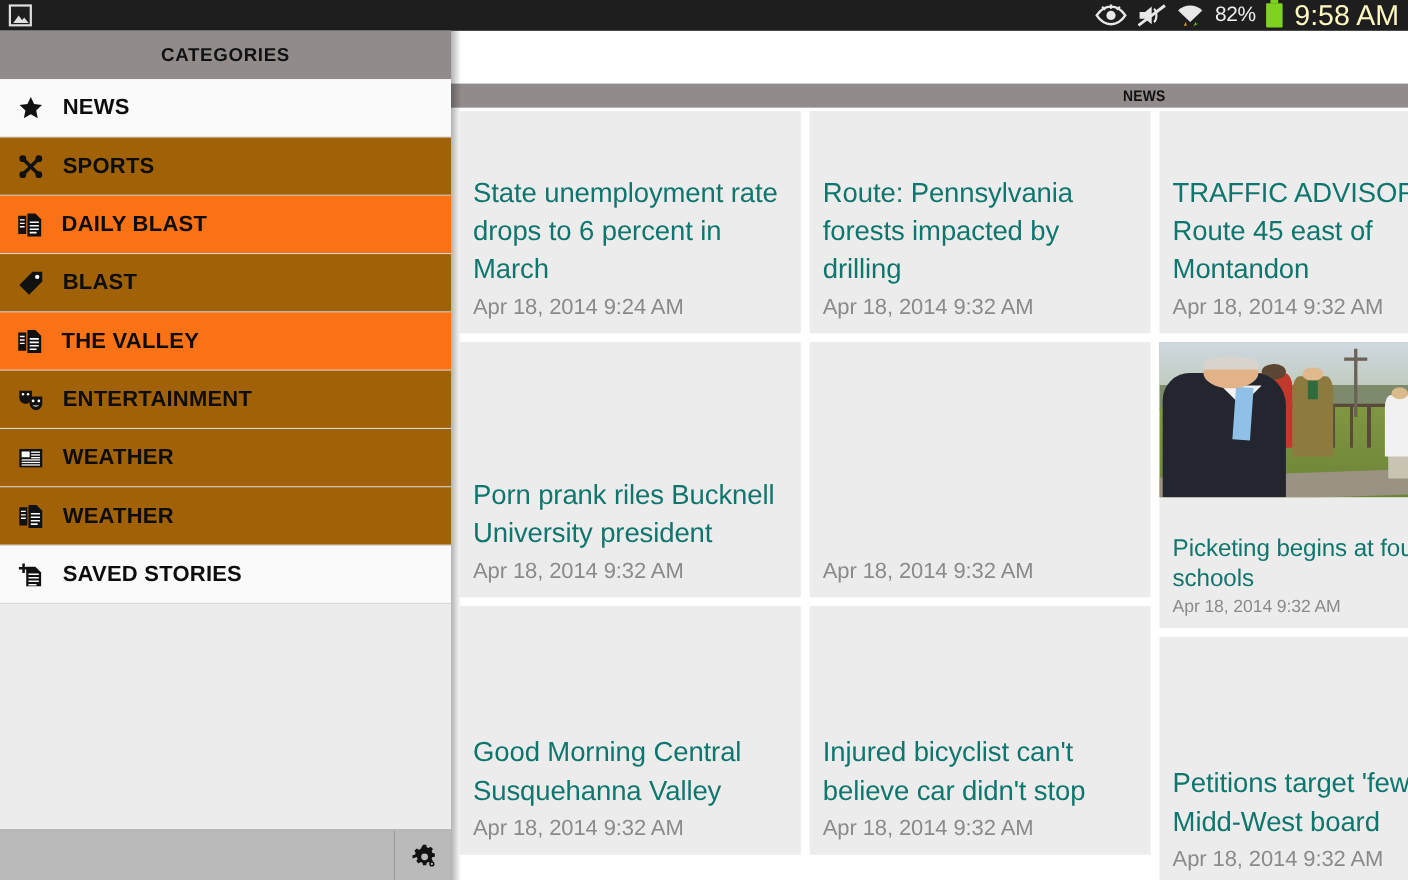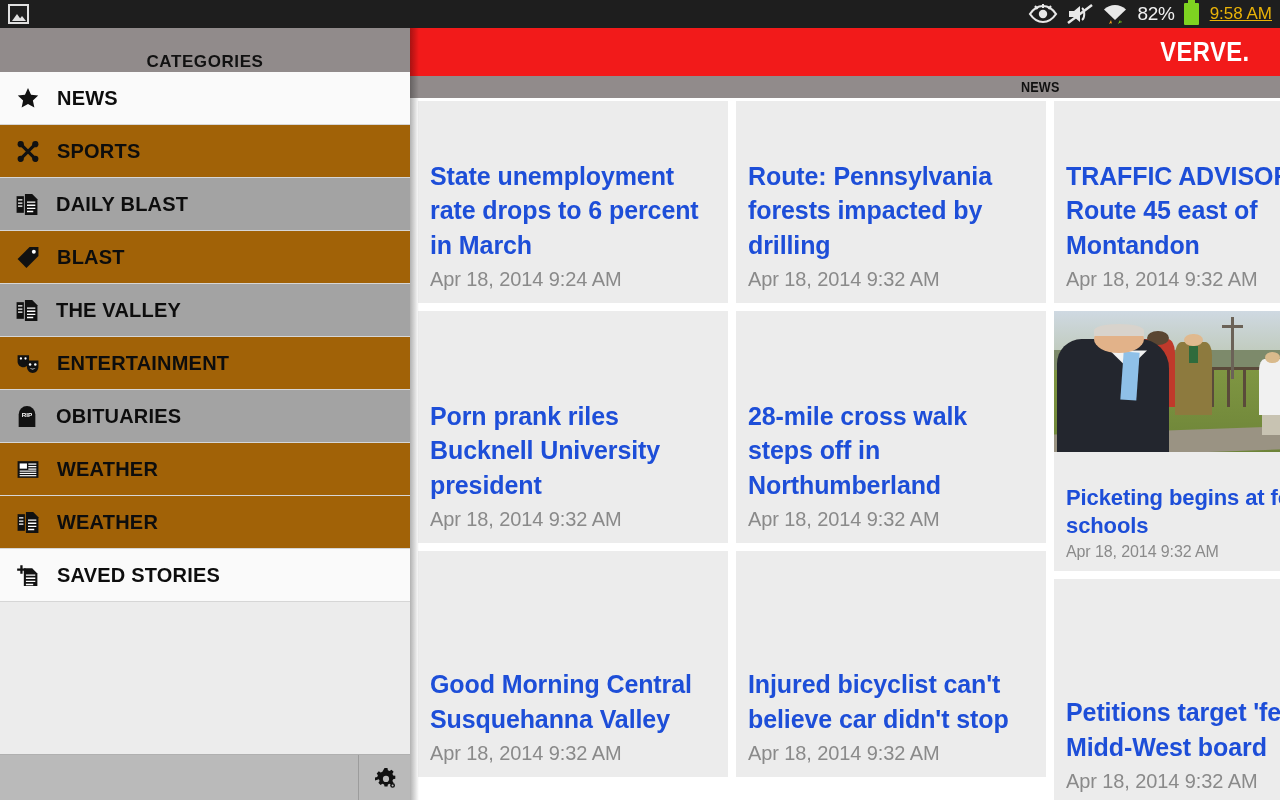--- a/index.html
+++ b/index.html
@@ -51,55 +51,54 @@
   .sb-battery {
     width: 15px; height: 22px;
     background: #7ed321; position: relative;
     border-radius: 1px;
   }
   .sb-battery::before {
     content: ""; position: absolute; left: 4px; top: -3px;
     width: 7px; height: 3px; background: #7ed321;
   }
   .sb-time {
-    font-size: 17px; color: #eab308; letter-spacing: 0px;
+    font-size: 26px; color: #fef9c3; letter-spacing: 0px;
     margin-left: 2px;
-    text-decoration: underline;
   }
 
   
   .drawer {
     position: absolute; left: 0; top: 28px;
     width: 410px; height: 772px;
     background: #ececec;
     display: flex; flex-direction: column;
     z-index: 20;
   }
   .drawer-header {
     height: 44px; background: #918b8b;
-    display: flex; align-items: flex-end; justify-content: center;
+    display: flex; align-items: center; justify-content: center;
     flex: 0 0 auto;
   }
   .drawer-header-title {
     font-size: 17px; font-weight: bold; color: #111;
     letter-spacing: 0.6px;
   }
   .drawer-list {
     flex: 1 1 auto; overflow: hidden;
     background: #ececec;
   }
   .cat-item {
     height: 53px;
     display: flex; align-items: center;
     padding-left: 13px;
     border-bottom: 1px solid #d6d6d6;
     background: #a16207;
   }
   .cat-item.sel { background: #fafafa; }
-  .cat-item.alt { background: #a3a3a3; padding-left: 12px; }
+  .cat-item.alt { background: #f97316; padding-left: 12px; }
   .cat-icon {
     width: 30px; height: 26px;
     display: flex; align-items: center; justify-content: center;
     flex: 0 0 30px;
     margin-right: 14px;
   }
   .cat-label {
     font-size: 20px; font-weight: bold; color: #0d0d0d;
     letter-spacing: 0.2px; white-space: nowrap;
   }
@@ -188,21 +187,21 @@
     background: #ececec;
     margin-bottom: 8px;
     display: flex; flex-direction: column; justify-content: flex-end;
     padding: 0 12px 12px 12px;
     overflow: hidden;
   }
   .card.h1 { height: 202px; }
   .card.h2 { height: 232px; }
   .card.h3 { height: 226px; }
   .card-title {
-    font-size: 25px; font-weight: bold; color: #1d4ed8;
+    font-size: 25px; font-weight: normal; color: #0f766e;
     line-height: 1.38; letter-spacing: -0.1px;
     margin-bottom: 6px;
     margin-top: 26px;
   }
   .card-date {
     font-size: 20px; color: #8a8a8a; letter-spacing: -0.1px;
   }
 
   
   .card.photo { padding: 0; height: 260px; justify-content: flex-start; }
@@ -235,39 +234,20 @@
   .ph-p3t { position: absolute; left: 43.5%; top: 25%; width: 3%; height: 12%; background: #2f6b3c; }
   .ph-p4 { position: absolute; left: 66%; top: 34%; width: 9%; height: 40%; background: #f1f1f1; border-radius: 20% 20% 0 0; }
   .ph-p4h { position: absolute; left: 68%; top: 29%; width: 5%; height: 8%; background: #d9ba8c; border-radius: 50%; }
   .ph-p4l { position: absolute; left: 67%; top: 62%; width: 7%; height: 26%; background: #c8c3b2; }
 </style>
 </head>
 <body>
 
 <div class="app">
 
-  <div class="appbar">
-    <div class="appbar-btn first">
-      <span class="hamburger">
-          <i></i>
-          <i></i>
-          <i></i>
-        </span>
-    </div>
-    <div class="appbar-btn">
-      <svg width="24" height="24" viewBox="0 0 24 24">
-        <circle cx="10" cy="10" r="6.4" fill="none" stroke="#efefef" stroke-width="2.4"></circle>
-        <line x1="14.6" y1="14.6" x2="20" y2="20" stroke="#efefef" stroke-width="2.6" stroke-linecap="round"></line>
-      </svg>
-    </div>
-    <div class="appbar-spacer"></div>
-    <div class="brand">
-      <span class="brand-text">VERVE.</span>
-    </div>
-  </div>
 
   <div class="tabbar">
     <div class="tab-news">
       <span>NEWS</span>
     </div>
   </div>
 
   <div class="grid">
 
     <div class="col c1">
@@ -284,21 +264,20 @@
         <div class="card-date">Apr 18, 2014 9:32 AM</div>
       </div>
     </div>
 
     <div class="col c2">
       <div class="card h1">
         <div class="card-title">Route: Pennsylvania forests impacted by drilling</div>
         <div class="card-date">Apr 18, 2014 9:32 AM</div>
       </div>
       <div class="card h2">
-        <div class="card-title">28-mile cross walk steps off in Northumberland</div>
         <div class="card-date">Apr 18, 2014 9:32 AM</div>
       </div>
       <div class="card h3">
         <div class="card-title">Injured bicyclist can't believe car didn't stop</div>
         <div class="card-date">Apr 18, 2014 9:32 AM</div>
       </div>
     </div>
 
     <div class="col c3">
       <div class="card h1">
@@ -421,29 +400,20 @@
             <circle cx="9.6" cy="7.2" r="1.1" fill="#fff"></circle>
           <path fill="#111" d="M11 9h11v6c0 3.3-2.5 6-5.5 6S11 18.3 11 15z"></path>
           <circle cx="14" cy="13" r="1.2" fill="#fff"></circle>
             <circle cx="19" cy="13" r="1.2" fill="#fff"></circle>
           <path fill="#fff" d="M13.6 16.4c1.2 1.8 4.4 1.8 5.6 0-1.4.8-4.2.8-5.6 0z"></path>
         </svg>
       </span>
       <span class="cat-label">ENTERTAINMENT</span>
     </div>
 
-    <div class="cat-item alt">
-      <span class="cat-icon">
-        <svg width="26" height="25" viewBox="0 0 24 24">
-          <path fill="#111" d="M4 10a8 8 0 0116 0v12H4z"></path>
-          <text x="12" y="12" font-size="6" fill="#fff" text-anchor="middle" font-family="Liberation Sans, sans-serif" font-weight="bold">RIP</text>
-        </svg>
-      </span>
-      <span class="cat-label">OBITUARIES</span>
-    </div>
 
     <div class="cat-item">
       <span class="cat-icon">
         <svg width="26" height="25" viewBox="0 0 24 24">
           <rect x="2" y="4" width="20" height="16" fill="#111"></rect>
           <rect x="4" y="6.2" width="7" height="5" fill="#fff"></rect>
           <rect x="12.3" y="6.2" width="7.7" height="1.2" fill="#fff"></rect>
           <rect x="12.3" y="8.6" width="7.7" height="1.2" fill="#fff"></rect>
           <rect x="12.3" y="11" width="7.7" height="1.2" fill="#fff"></rect>
           <rect x="4" y="13" width="16" height="1.1" fill="#fff"></rect>

